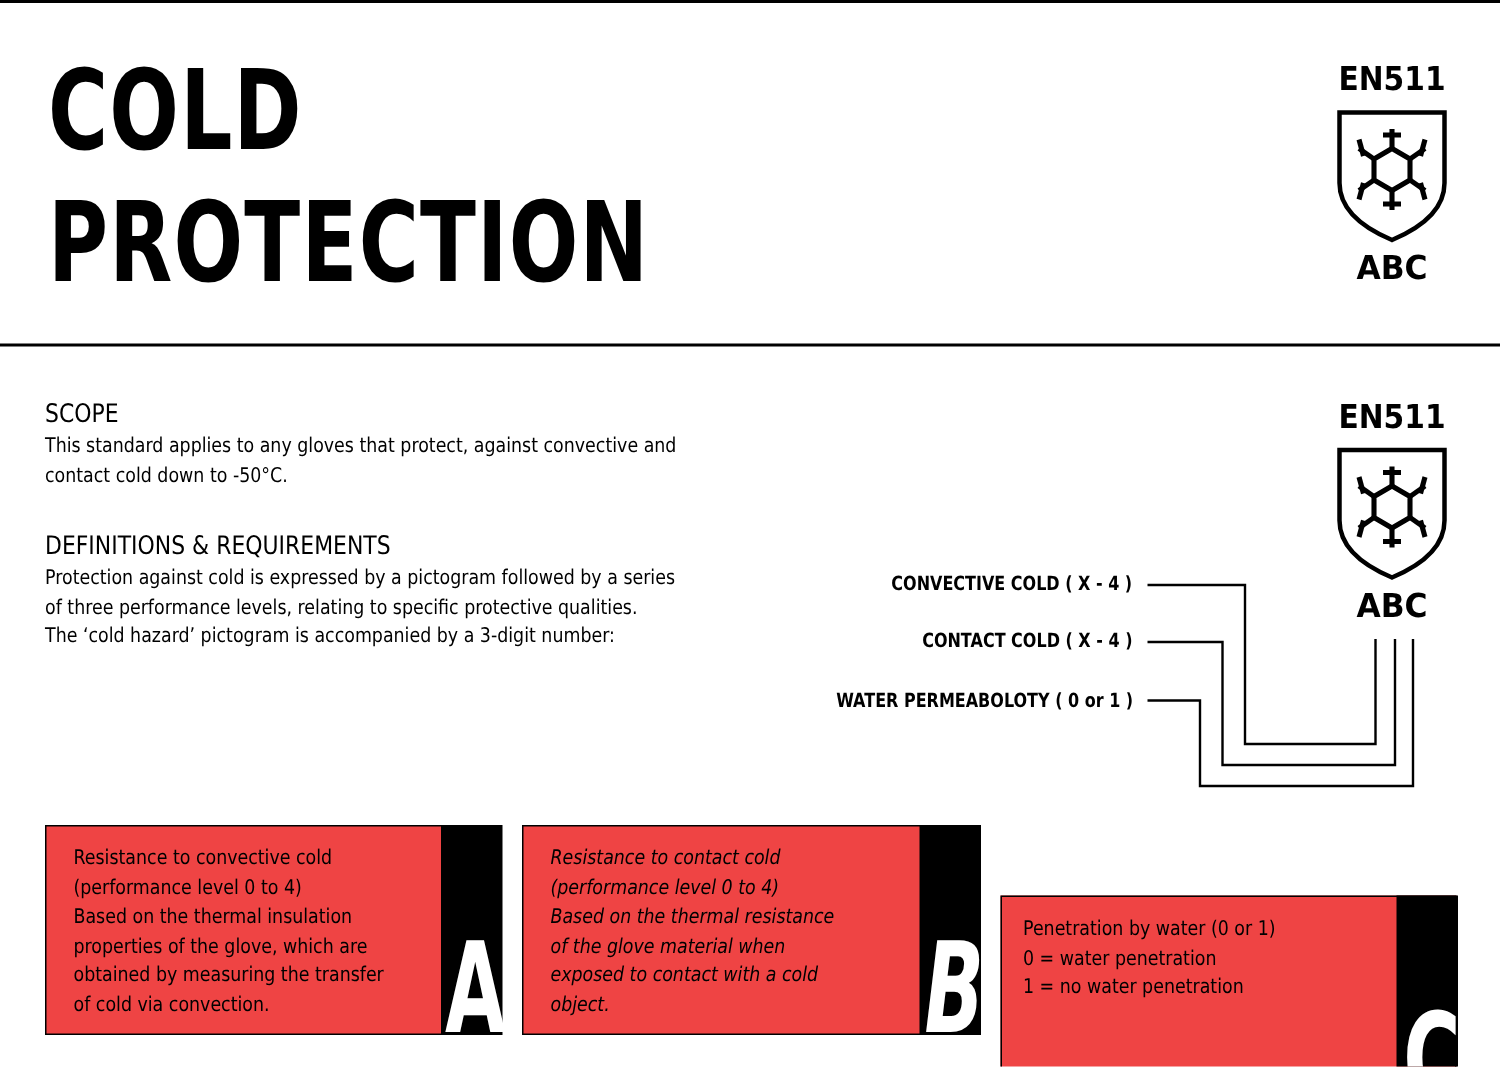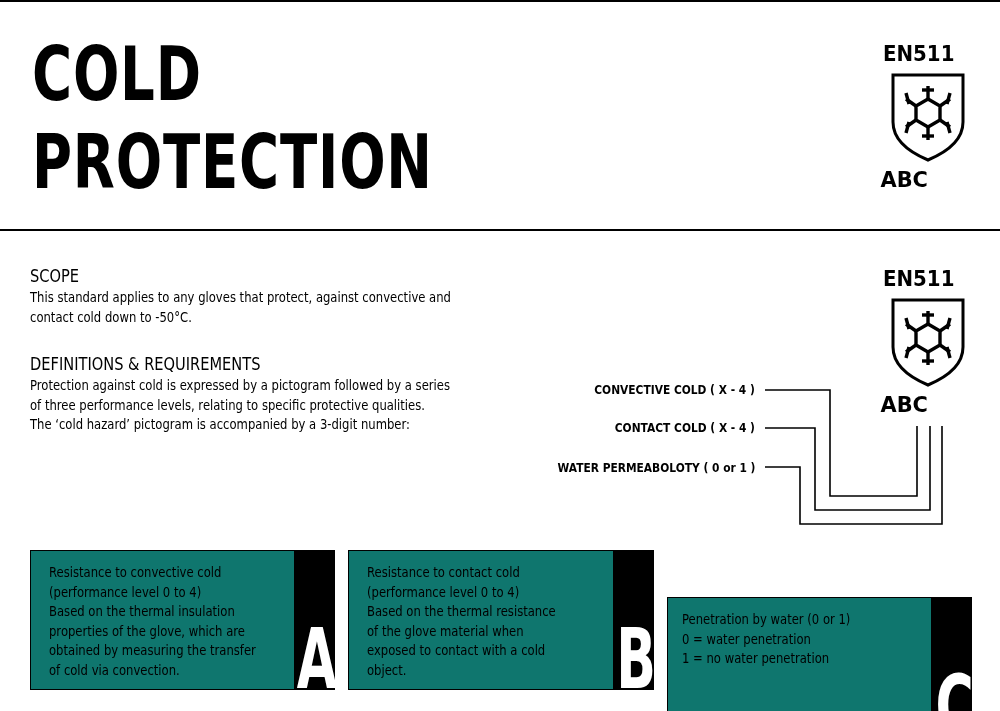--- a/index.html
+++ b/index.html
@@ -11,21 +11,21 @@
     .rule.mid { top: 229px; }
 
     .title {
       position: absolute; left: 32px; top: 30px;
       font-family: "DejaVu Sans Condensed", "DejaVu Sans", sans-serif;
       font-weight: bold; font-size: 74px; line-height: 88px;
       letter-spacing: 1px; transform: scaleX(0.82); transform-origin: left top;
     }
     .title div { white-space: nowrap; }
 
-    .badge { position: absolute; width: 100px; }
+    .badge { position: absolute; width: 100px; text-align: center; }
     .badge .code {
       font-family: "DejaVu Sans", sans-serif; font-weight: bold; font-size: 22px;
       line-height: 24px; transform: scaleX(0.9);
     }
     .badge svg { display: block; margin: 6px auto 0 auto; }
     .badge .letters {
       font-family: "DejaVu Sans", sans-serif; font-weight: bold; font-size: 22px;
       line-height: 24px; margin-top: 6px; transform: scaleX(0.95);
     }
     .badge.b1 { left: 878px; top: 42px; }
@@ -52,37 +52,37 @@
       transform: scaleX(0.82); transform-origin: right top; text-align: right;
     }
     .dl1 { top: 382px; }
     .dl2 { top: 420px; }
     .dl3 { top: 460px; }
 
     .connectors { position: absolute; left: 0; top: 0; }
 
     .info-box {
       position: absolute; top: 550px; height: 140px; border: 1.5px solid #000;
-      background: #0f766e;
+      background: #ef4444;
     }
     .info-box .strip {
       position: absolute; top: -1.5px; right: -1.5px; width: 41px; height: 140px; background: #000;
     }
     .info-box .letter {
       position: absolute; right: -4px; bottom: -12px; font-family: "DejaVu Sans", sans-serif;
       font-weight: bold; font-size: 84px; line-height: 84px; color: #fff;
       transform: scaleX(0.62); transform-origin: right bottom;
     }
     .info-box .text {
       position: absolute; left: 18px; top: 12px; font-family: "DejaVu Sans", sans-serif;
       font-size: 13.5px; line-height: 19.5px; transform: scaleX(0.86); transform-origin: left top;
       white-space: nowrap;
     }
     .box-a { left: 30px; width: 304px; }
-    .box-b { left: 348px; width: 305px; }
+    .box-b { left: 348px; width: 305px; font-style: italic; }
     .box-c { left: 667px; width: 304px; margin-top: 47px; }
     .box-c .text { left: 14px; }
   </style>
 </head>
 <body>
 
 <div class="rule top"></div>
 
 <div class="title">
   <div>COLD</div>

